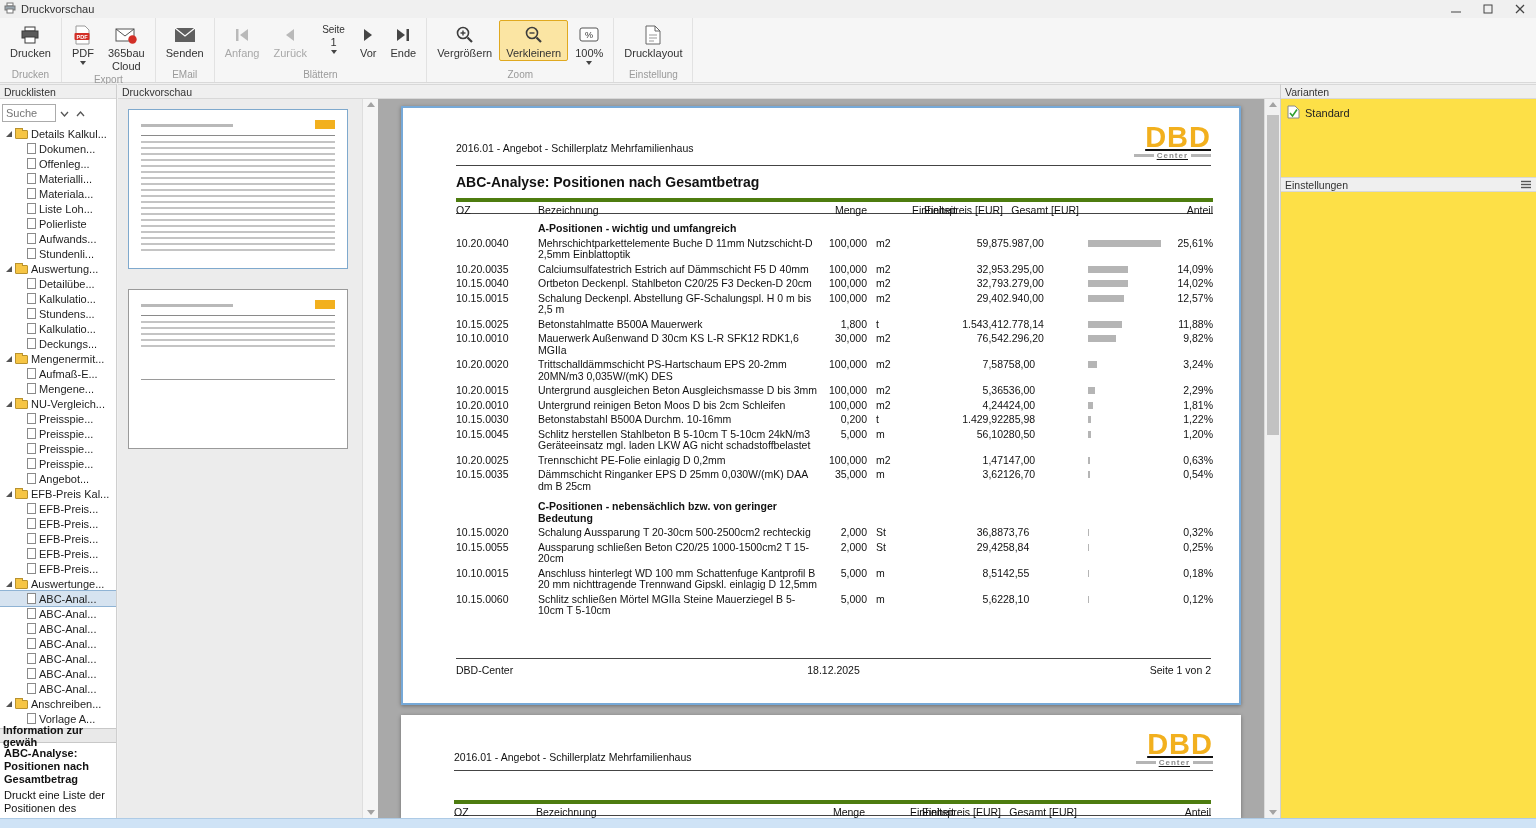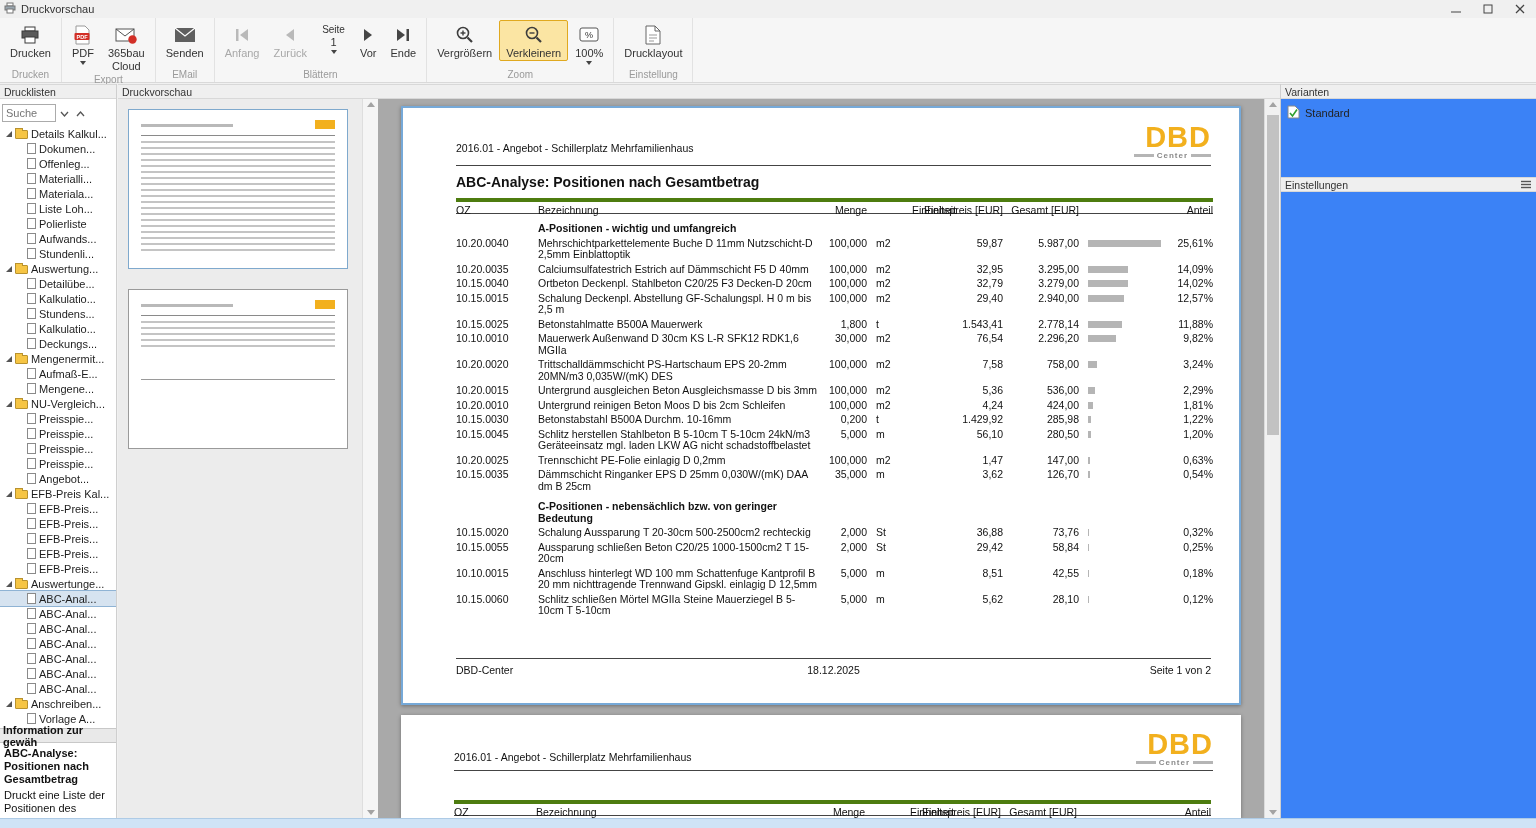--- a/index.html
+++ b/index.html
@@ -71,51 +71,51 @@
   #pagesview { flex:1; background:#a9a9a9; display:flex; flex-direction:column; align-items:center; overflow:hidden; }
   #main-scroll { width:16px; background:#f1f1f1; border-left:1px solid #dcdcdc; }
   #main-scroll .mthumb { position:absolute; left:2px; top:16px; width:12px; height:320px; background:#c2c2c2; }
 
   
   .page { width:840px; background:#fff; position:relative; font-family:"Liberation Sans",sans-serif; color:#111; }
   #page1 { height:600px; margin-top:7px; border:2px solid #76a9d8; box-shadow:0 1px 4px rgba(0,0,0,.35); }
   #page2 { height:103px; margin-top:10px; overflow:hidden; box-shadow:0 1px 4px rgba(0,0,0,.35); }
   .p-project { position:absolute; left:53px; top:34px; font-size:10.5px; }
   #page2 .p-project { top:36px; }
-  .p-logo { position:absolute; right:28px; top:16px; text-align:right; }
+  .p-logo { position:absolute; right:28px; top:16px; text-align:right;text-decoration:underline; }
   .dbd-main { font-size:29px; line-height:26px; font-weight:bold; color:#f2b01e; letter-spacing:1px; }
   .dbd-sub { display:flex; align-items:center; justify-content:flex-end; gap:3px; margin-top:1px; }
   .dbd-sub .dash { width:20px; height:3px; background:#b5b5b5; }
   .dbd-sub .cword { font-size:8px; font-weight:bold; color:#8a8a8a; letter-spacing:1px; }
   .p-rule { position:absolute; left:53px; right:28px; top:57px; border-top:1px solid #444; }
   #page2 .p-rule { top:55px; }
   .p-title { position:absolute; left:53px; top:66px; font-size:14px; font-weight:bold; }
   .p-table { position:absolute; left:53px; top:90px; width:757px; }
   #page2 .p-table { top:85px; }
   .theader { position:relative; height:16px; border-top:4px solid #4d7c0f; border-bottom:1px solid #444; font-size:10.5px; }
   .theader span { position:absolute; top:2px; white-space:nowrap; }
   .h-oz { left:0; } .h-name { left:82px; } .h-menge { right:346px; } .h-einheit { left:468px; }
   .h-ep { right:210px; } .h-gesamt { right:134px; } .h-anteil { right:0; }
   .rrow { display:flex; align-items:flex-start; margin-top:3px; font-size:10.5px; line-height:11.5px; }
   .rrow.section { margin-top:9px; font-weight:bold; }
   .c-oz { width:82px; flex:none; }
   .c-name { width:280px; flex:none; }
   .c-menge { width:49px; flex:none; text-align:right; }
   .c-einheit { width:48px; flex:none; padding-left:9px; }
   .c-ep { width:88px; flex:none; text-align:right; }
-  .c-gesamt { width:76px; flex:none; text-align:right; }
+  .c-gesamt { width:76px; flex:none; }
   .c-bar { width:92px; flex:none; padding-left:9px; }
   .c-bar i { display:block; height:7px; background:#b5b5b5; margin-top:2px; width:0; }
   .c-anteil { width:42px; flex:none; text-align:right; }
   .p-footrule { position:absolute; left:53px; right:28px; bottom:44px; border-top:1px solid #444; }
   .p-footer { position:absolute; left:53px; right:28px; bottom:27px; display:flex; font-size:10.5px; }
   .p-footer .fl { flex:1; } .p-footer .fc { flex:1; text-align:center; } .p-footer .fr { flex:1; text-align:right; }
 
   
-  #right { position:absolute; left:1280px; top:84px; width:256px; height:734px; background:#3b82f6; border-left:1px solid #cfcfcf; }
+  #right { position:absolute; left:1280px; top:84px; width:256px; height:734px; background:#fde047; border-left:1px solid #cfcfcf; }
   .variant-row { height:18px; display:flex; align-items:center; gap:5px; padding:0 6px; margin-top:5px; }
   .phead.with-icon { justify-content:space-between; }
   #einst-head { position:absolute; left:0; top:93px; width:100%; }
 
   
   #statusbar { position:absolute; left:0; top:818px; width:1536px; height:10px; background:#cfe3f6; border-top:1px solid #aecbe6; }
 </style>
 </head>
 <body>
 

